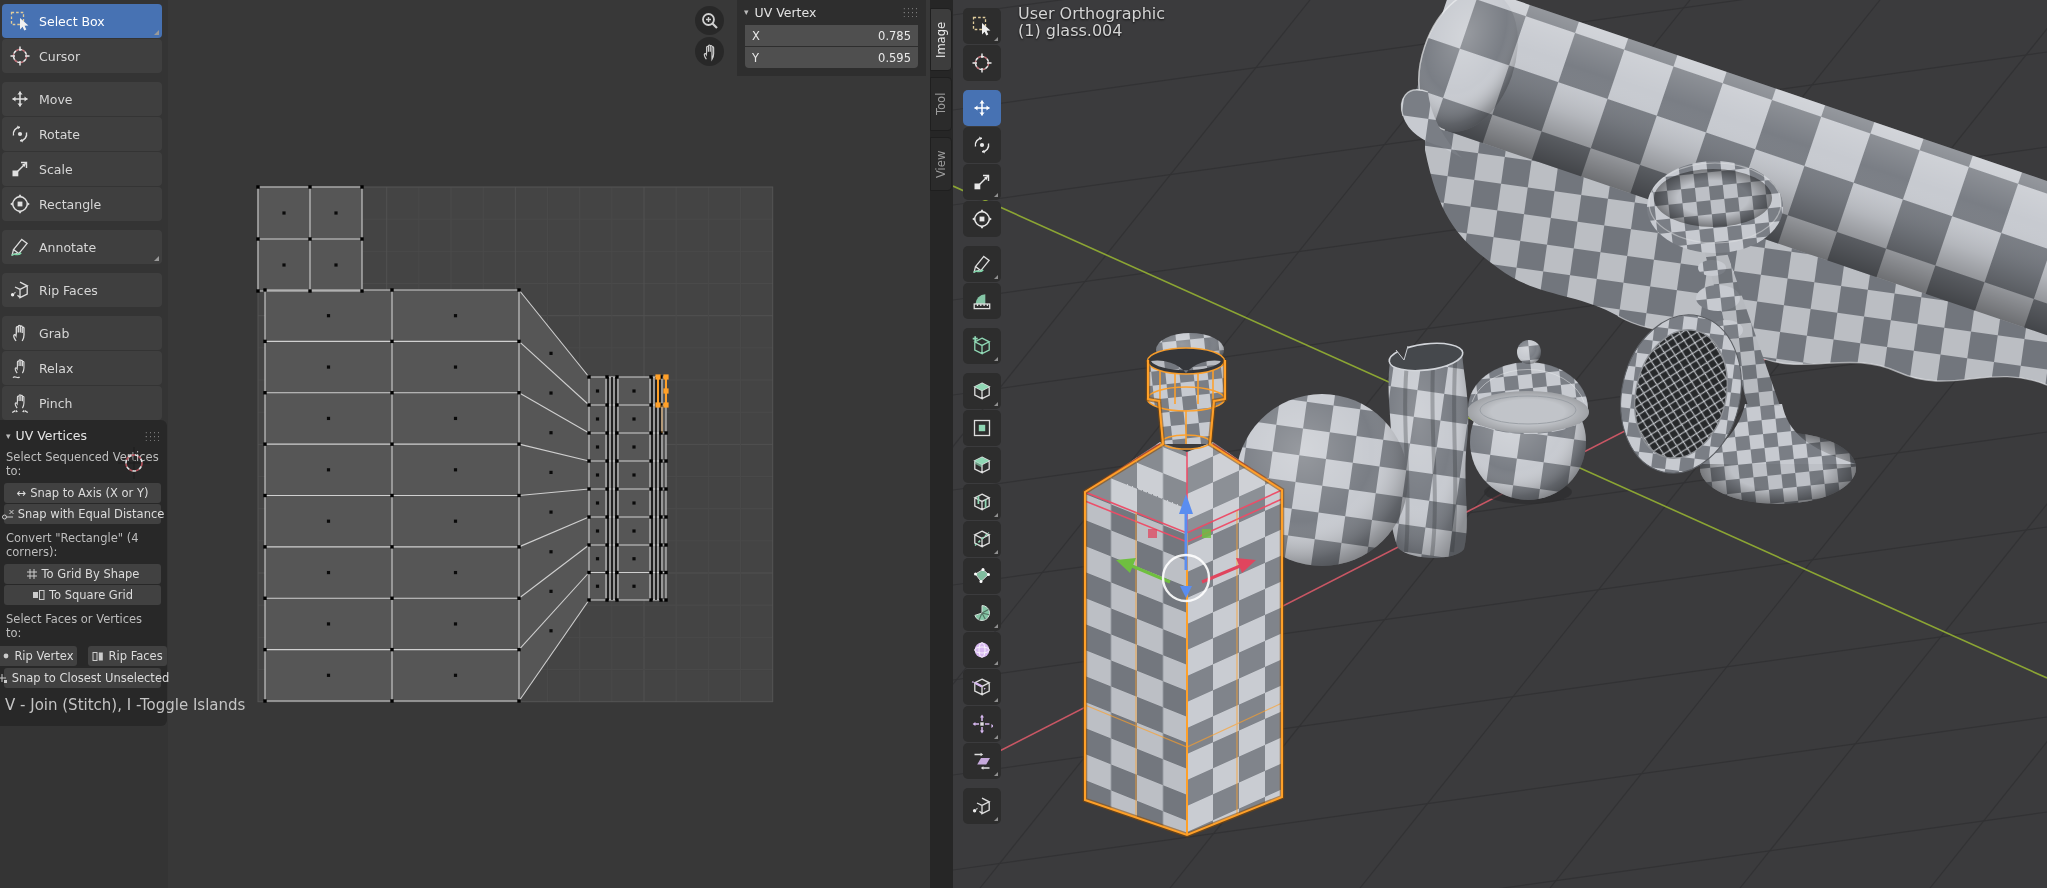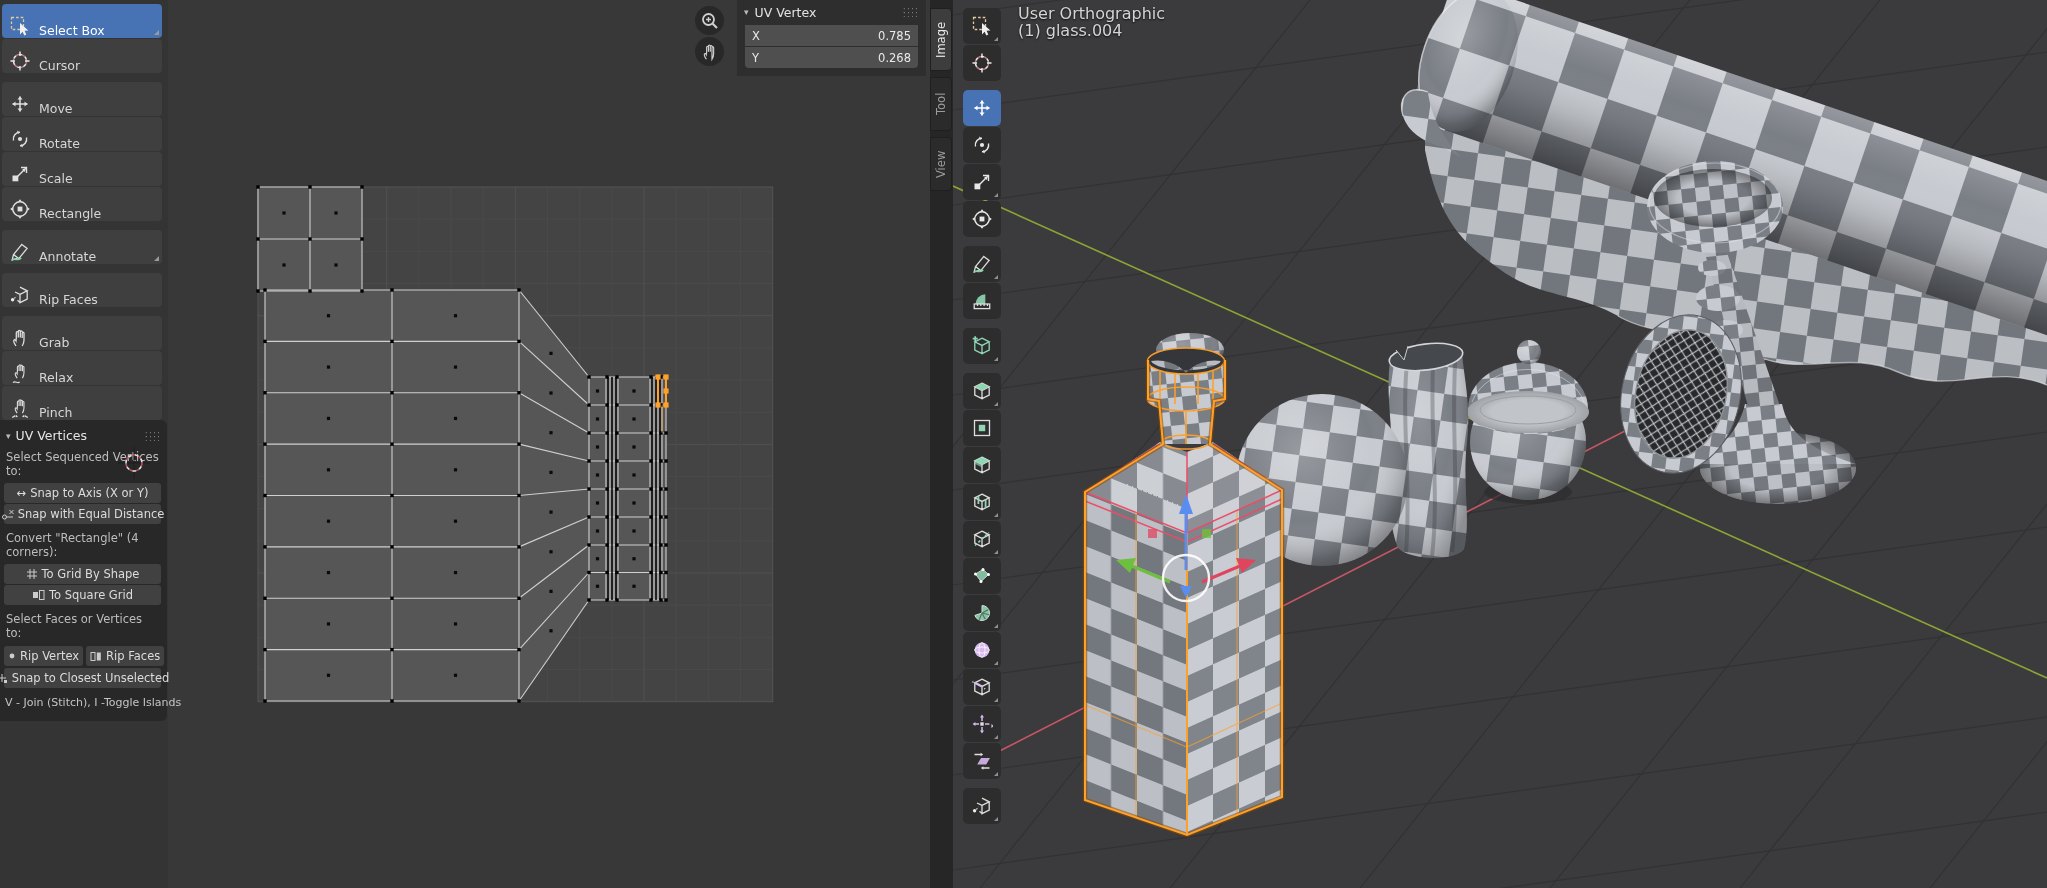--- a/index.html
+++ b/index.html
@@ -3,41 +3,41 @@
 <meta charset="utf-8">
 <style>
   html,body{margin:0;padding:0;background:#222;}
   #stage{position:relative;width:2047px;height:888px;overflow:hidden;
          font-family:"DejaVu Sans","Liberation Sans",sans-serif;
          background:#383838;color:#d8d8d8;font-size:12px;
          -webkit-font-smoothing:antialiased;}
   
   #uv-canvas{position:absolute;left:0;top:0;}
   #uv-toolbar{position:absolute;left:2px;top:4px;width:160px;}
-  .tbtn{position:relative;display:flex;align-items:flex-end;gap:7px;height:34px;
+  .tbtn{position:relative;display:flex;align-items:center;gap:7px;height:34px;
         background:#3f3f3f;border-radius:4px;margin-bottom:1px;padding:0 6px;
         color:#d6d6d6;font-size:12.5px;cursor:default;}
   .tbtn.active{background:#4772b3;color:#fff;}
   .tbtn .ticon{width:24px;height:24px;flex:0 0 24px;display:flex;align-items:center;justify-content:center;}
   .tbtn .corner{position:absolute;right:3px;bottom:3px;width:0;height:0;
         border-left:5px solid transparent;border-bottom:5px solid #9a9a9a;}
   .tgap{height:8px;}
   
   #uvsq{position:absolute;left:0;top:420px;width:167px;background:rgba(40,40,40,.96);
         border-radius:0 6px 6px 0;padding:6px 6px 8px 4px;box-sizing:border-box;}
   #uvsq .hdr{display:flex;align-items:center;color:#e4e4e4;font-size:12.5px;margin:2px 0 6px 2px;}
   #uvsq .hdr .grip{margin-left:auto;color:#7d7d7d;font-size:9px;letter-spacing:1px;line-height:4px;text-align:right;}
   #uvsq .sect{color:#bdbdbd;font-size:11.5px;margin:7px 2px 5px 2px;}
   .pbtn{display:flex;align-items:center;justify-content:center;gap:4px;height:20px;
         background:#414141;border-radius:3px;margin:1px 0;color:#dcdcdc;font-size:11.5px;
         padding:0 4px;white-space:nowrap;}
   .pbtn .pic{display:flex;align-items:center;}
-  .prow{display:flex;gap:3px;}
+  .prow{display:flex;gap:11px;justify-content:center;}
   .prow .pbtn{flex:1;}
-  #uvsq .foot{color:#c4c4c4;font-size:11px;margin:8px 1px 4px 1px;white-space:nowrap;}
+  #uvsq .foot{color:#c4c4c4;font-size:15px;margin:8px 1px 4px 1px;white-space:nowrap;}
   
   .navg{position:absolute;width:29px;height:29px;border-radius:50%;
         background:rgba(28,28,28,.55);display:flex;align-items:center;justify-content:center;}
   
   #uvvx{position:absolute;left:737px;top:0;width:189px;height:76px;background:#2e2e2e;}
   #uvvx .hdr{display:flex;align-items:center;height:24px;padding:0 7px;color:#e2e2e2;font-size:12.5px;}
   #uvvx .hdr .grip{margin-left:auto;color:#7d7d7d;font-size:9px;letter-spacing:1px;line-height:4px;}
   .numfield{display:flex;align-items:center;height:21px;background:#4f4f4f;margin:1px 8px 0 8px;
         padding:0 7px;color:#e9e9e9;font-size:11.5px;}
   .numfield:nth-of-type(1){border-radius:4px 4px 0 0;}
@@ -524,21 +524,21 @@
       <span style="font-size:9px;margin-right:6px;color:#bbb;">▾</span>
       <span>UV Vertex</span>
       <span class="grip">::::<br>::::</span>
     </div>
     <div class="numfield">
       <span>X</span>
       <span class="val">0.785</span>
     </div>
     <div class="numfield">
       <span>Y</span>
-      <span class="val">0.268</span>
+      <span class="val">0.595</span>
     </div>
   </div>
 
   <div id="tabstrip">
       <div class="vtab active" style="top: 8px; height: 63px;">Image</div>
       <div class="vtab" style="top: 77px; height: 54px;">Tool</div>
       <div class="vtab" style="top: 137px; height: 54px;">View</div>
     </div>
 
   <div id="vp">

